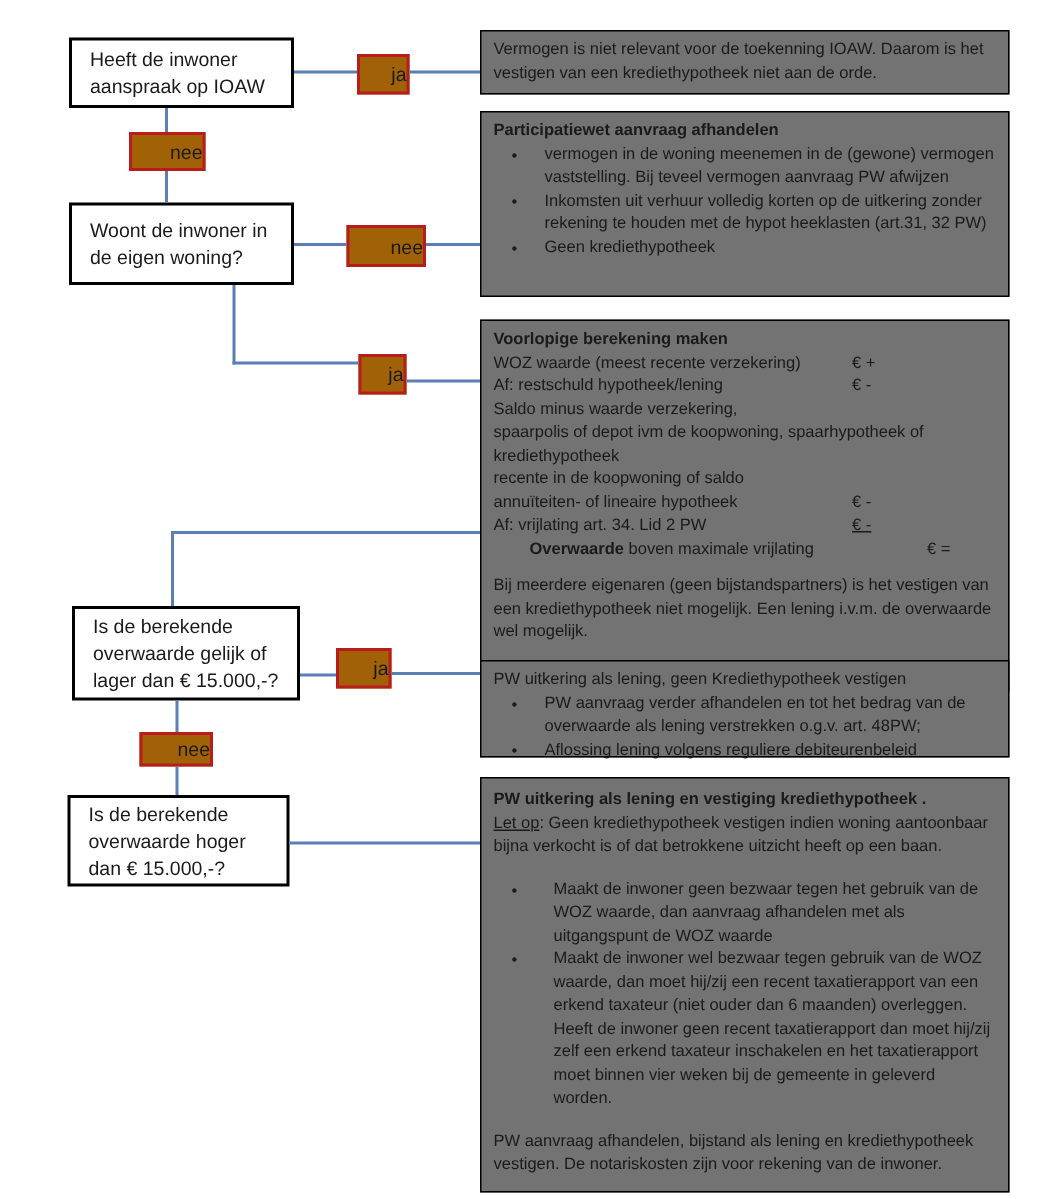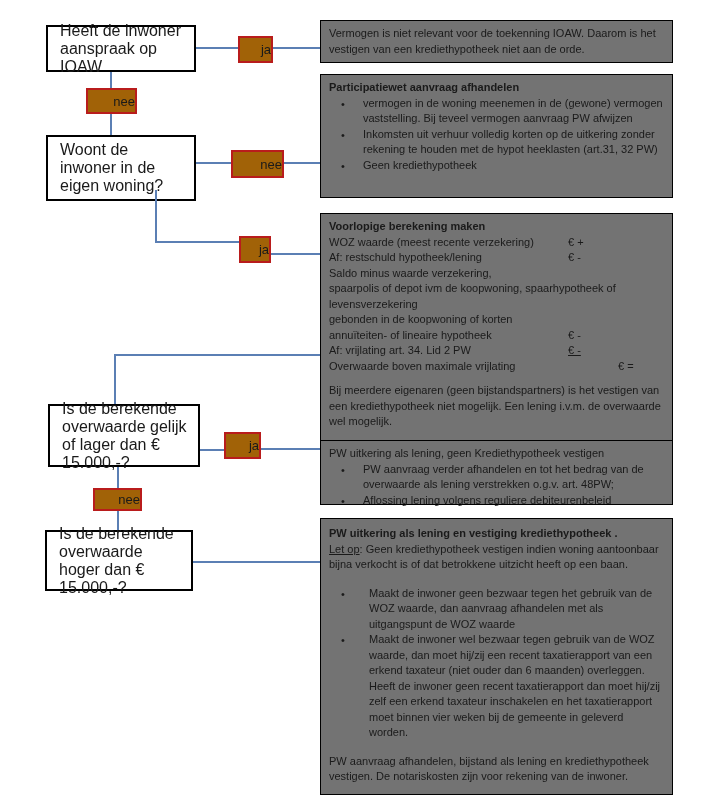--- a/index.html
+++ b/index.html
@@ -1,57 +1,57 @@
 <!DOCTYPE html>
 <html><head>
 <meta charset="utf-8">
 <style>
   html,body{margin:0;padding:0;background:#ffffff;}
   body{font-family:"Liberation Sans", sans-serif; color:#1a1a1a;}
   #canvas{position:relative;width:705px;height:799px;background:#fff;overflow:hidden;}
 
   
   .qbox{position:absolute;border:2px solid #000;background:#fff;box-sizing:border-box;
-        display:flex;align-items:center;font-size:16px;line-height:18px;
+        display:flex;align-items:center;font-size:13px;line-height:18px;
         padding:4px 10px 4px 12px;}
 
   
   .lbl{position:absolute;border:2px solid #b91c1c;background:#a16207;box-sizing:border-box;
        display:flex;align-items:center;justify-content:flex-end;font-size:13px;}
 
   
   .rbox{position:absolute;left:320px;width:353px;border:1.5px solid #000;background:#737373;
         box-sizing:border-box;font-size:11px;line-height:15.5px;padding:5px 8px;}
   .rbox .title-b{font-weight:bold;}
   .bullet{position:relative;padding-left:34px;}
   .bullet::before{content:"\2022";position:absolute;left:12px;top:1px;}
   .u{text-decoration:underline;}
 
   
   .calcrow{position:relative;white-space:nowrap;}
   .calcrow .amt{position:absolute;left:239px;}
   .calcrow .amt.far{left:289px;}
-  .calcrow .b{font-weight:normal;}
+  .calcrow .b{font-weight:bold;margin-left:24px;}
   .note{margin-top:9px;}
   .gap{height:13px;}
 
   
   .hline{position:absolute;height:2px;background:#5b7fb4;}
   .vline{position:absolute;width:2px;background:#5b7fb4;}
 </style>
 </head>
 <body>
 
 <div id="canvas">
 
   <div class="qbox" style="left:46px;top:25px;width:150px;height:47px;">
     <span>Heeft de inwoner aanspraak op IOAW</span>
   </div>
 
-  <div class="qbox" style="left:46px;top:135px;width:150px;height:66px;">
+  <div class="qbox" style="left:46px;top:135px;width:150px;height:55px;">
     <span>Woont de inwoner in de eigen woning?</span>
   </div>
 
   <div class="qbox" style="left:48px;top:404px;width:152px;height:63px;">
     <span>Is de berekende overwaarde gelijk of lager dan € 15.000,-?</span>
   </div>
 
   <div class="qbox" style="left:45px;top:530px;width:148px;height:61px;">
     <span>Is de berekende overwaarde hoger dan € 15.000,-?</span>
   </div>
@@ -96,24 +96,24 @@
       <span>Af: restschuld hypotheek/lening</span>
       <span class="amt">€  -</span>
     </div>
     <div class="calcrow">
       <span>Saldo minus waarde verzekering,</span>
     </div>
     <div class="calcrow">
       <span>spaarpolis of depot ivm de koopwoning, spaarhypotheek of</span>
     </div>
     <div class="calcrow">
-      <span>levensverzekering</span>
+      <span>krediethypotheek</span>
     </div>
     <div class="calcrow">
-      <span>gebonden in de koopwoning of korten</span>
+      <span>recente in de koopwoning of saldo</span>
     </div>
     <div class="calcrow">
       <span>annuïteiten- of lineaire hypotheek</span>
       <span class="amt">€ -</span>
     </div>
     <div class="calcrow">
       <span>Af: vrijlating art. 34. Lid 2 PW</span>
       <span class="amt u">€ -</span>
     </div>
     <div class="calcrow">

